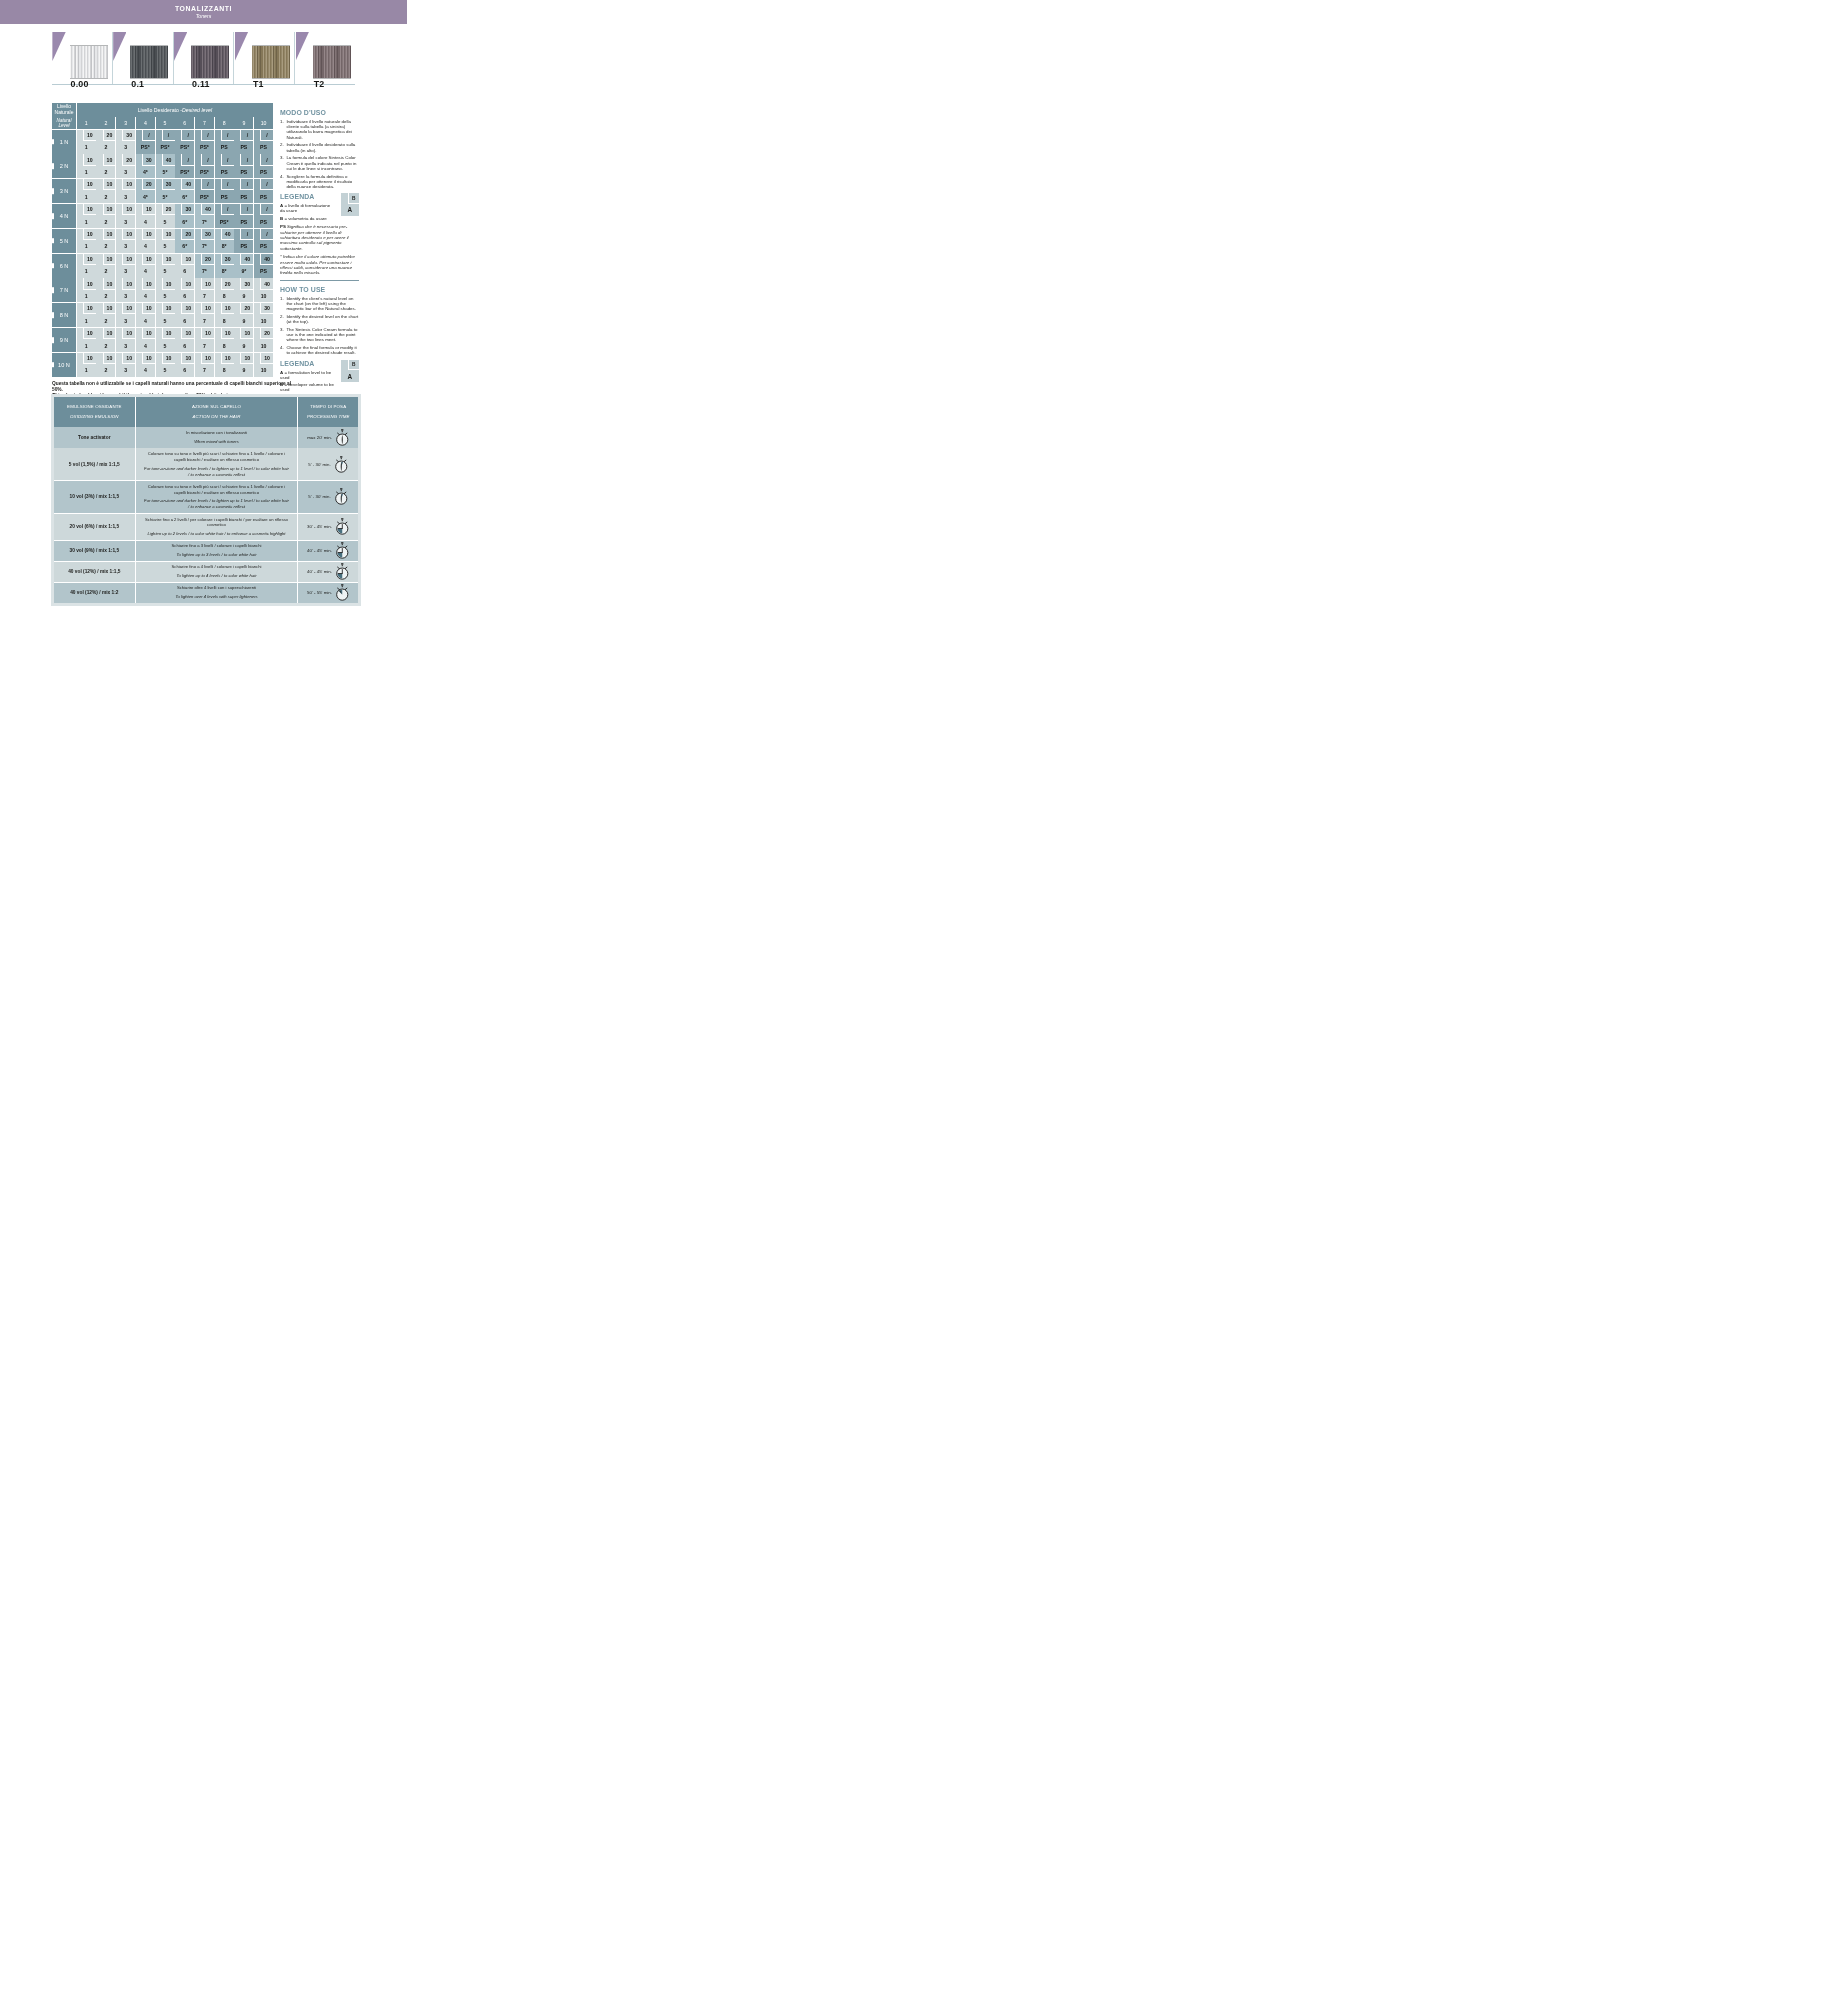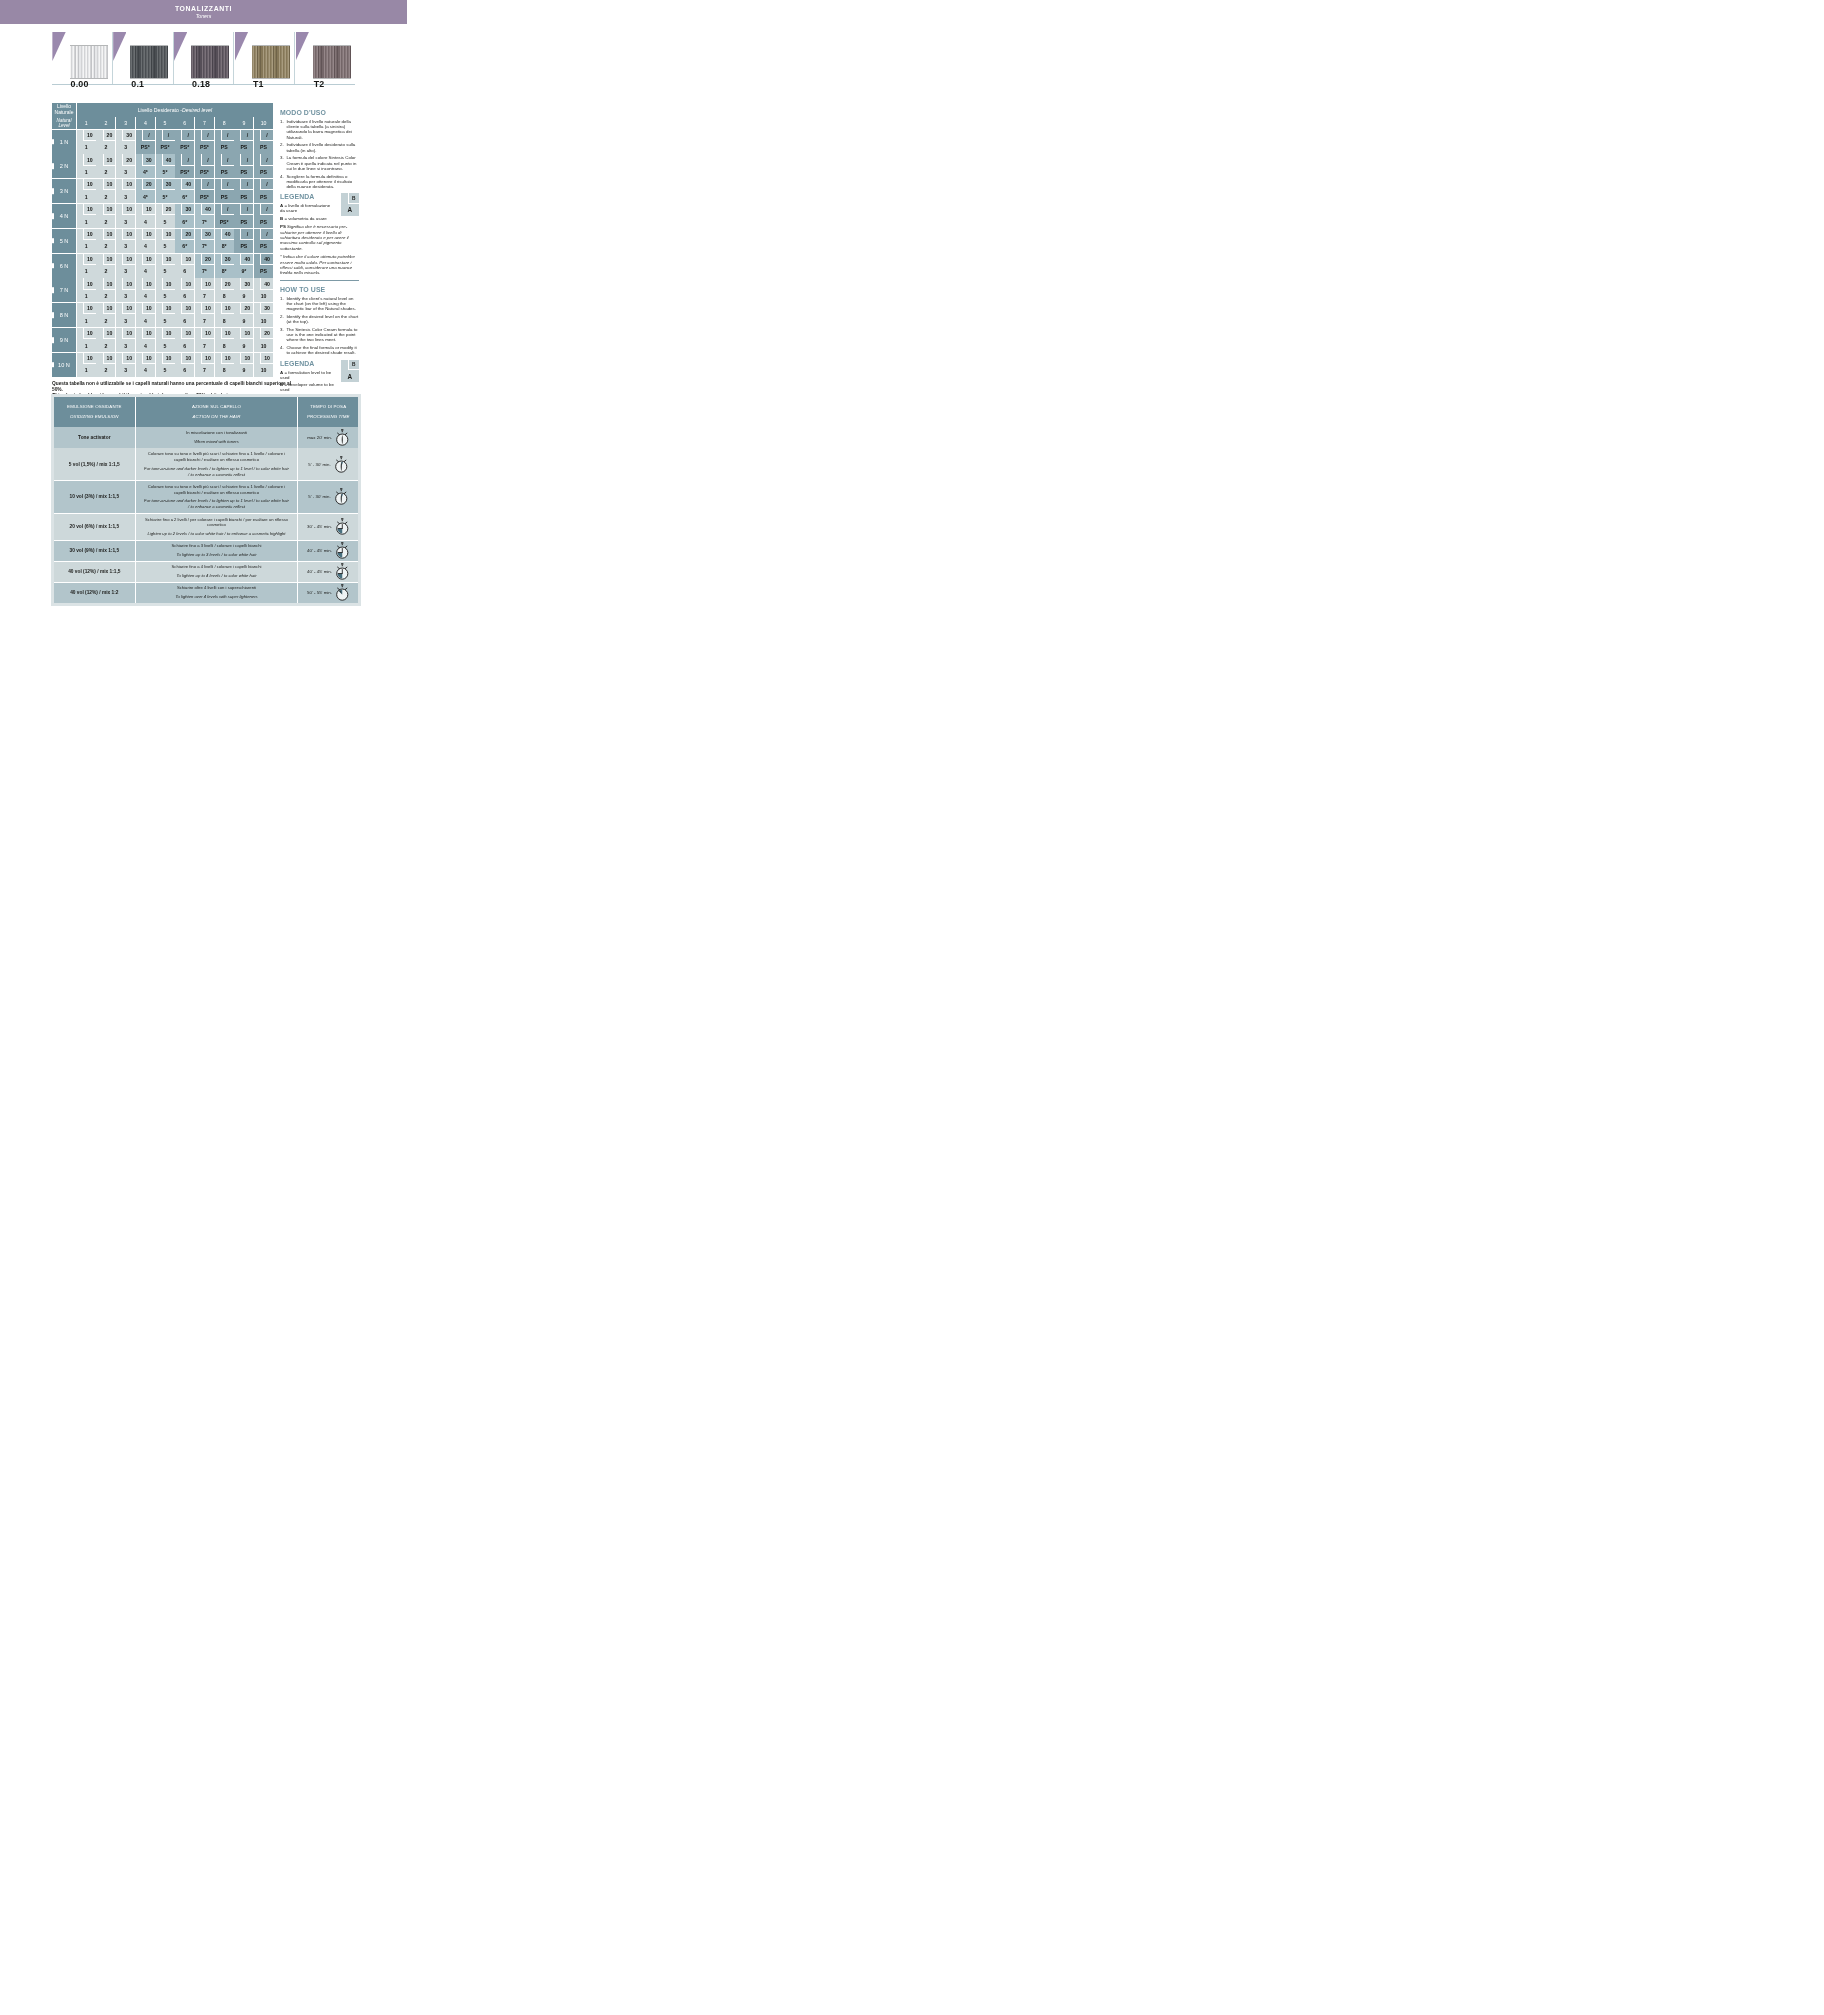--- a/index.html
+++ b/index.html
@@ -98,21 +98,21 @@
         <div class="swlabel">0.00</div>
         <div class="swatch" style="background:repeating-linear-gradient(90deg, #f5f5f5 0 0.8px, #e6e7e9 0.8px 1.2px, #d2d3d5 1.2px 2px, #c3c4c7 2px 2.4px, #e6e7e9 2.4px 3.2px)"></div>
       </div>
       <div class="swcol">
         <div class="tri"></div>
         <div class="swlabel">0.1</div>
         <div class="swatch" style="background:repeating-linear-gradient(90deg, #5d6164 0 0.8px, #4a4e52 0.8px 1.2px, #6b6f72 1.2px 2px, #3f4347 2px 2.4px, #4a4e52 2.4px 3.2px)"></div>
       </div>
       <div class="swcol">
         <div class="tri"></div>
-        <div class="swlabel">0.18</div>
+        <div class="swlabel">0.11</div>
         <div class="swatch" style="background:repeating-linear-gradient(90deg, #675f68 0 0.8px, #564f58 0.8px 1.2px, #7b727a 1.2px 2px, #49434c 2px 2.4px, #564f58 2.4px 3.2px)"></div>
       </div>
       <div class="swcol">
         <div class="tri"></div>
         <div class="swlabel">T1</div>
         <div class="swatch" style="background:repeating-linear-gradient(90deg, #948769 0 0.8px, #857758 0.8px 1.2px, #a89b7f 1.2px 2px, #6f6349 2px 2.4px, #857758 2.4px 3.2px)"></div>
       </div>
       <div class="swcol">
         <div class="tri"></div>
         <div class="swlabel">T2</div>

